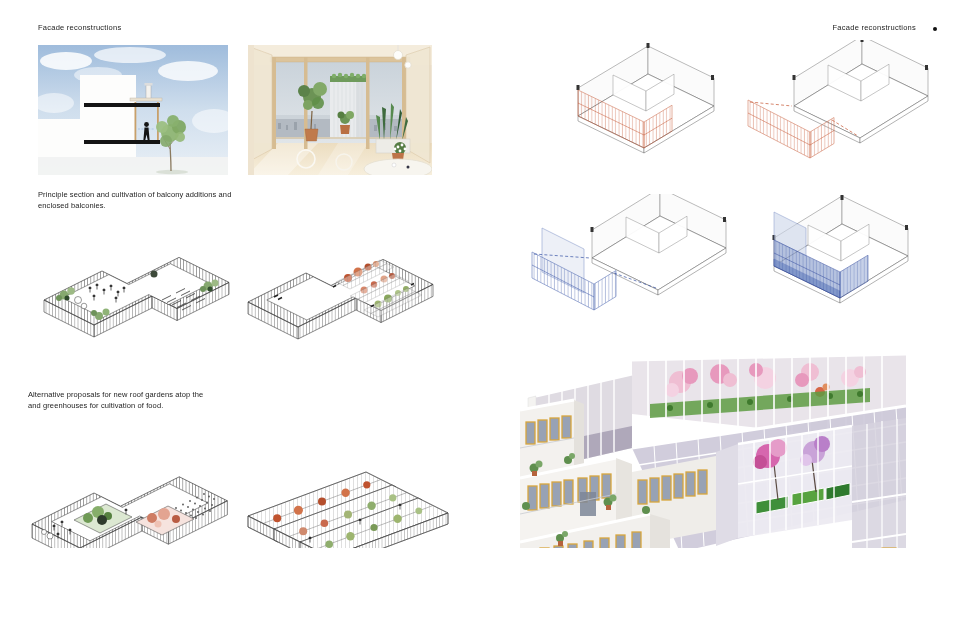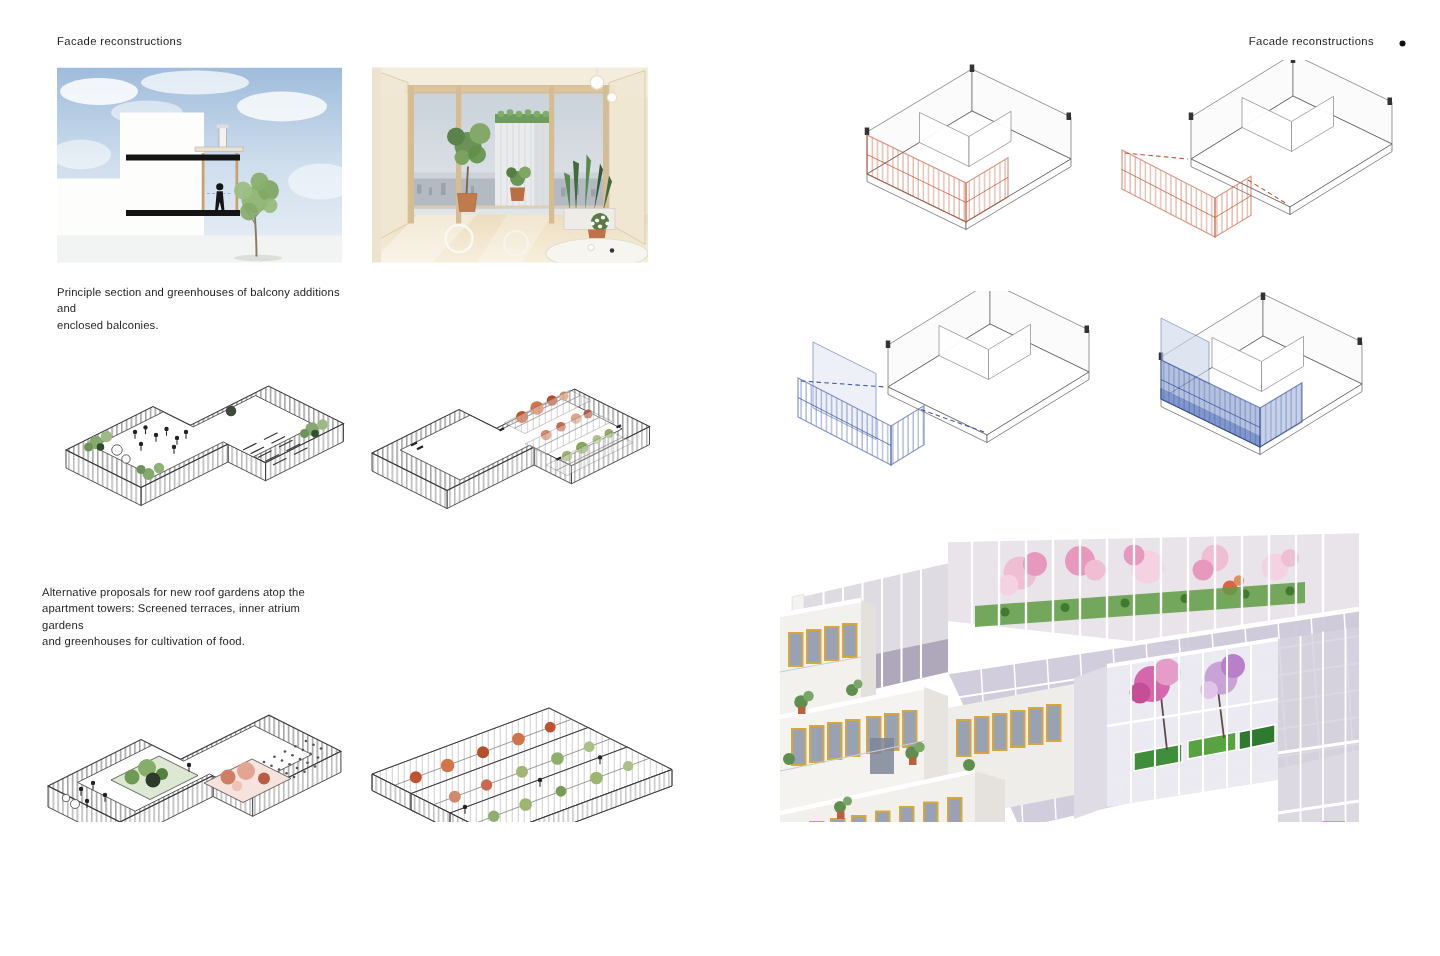--- a/index.html
+++ b/index.html
@@ -158,21 +158,21 @@
       <path d="M144,108 h12 l-1.5,11 h-9 Z" fill="#bd7347"></path>
       <circle cx="58" cy="114" r="9" fill="none" stroke="#faf8f2" stroke-width="1.6"></circle>
       <circle cx="96" cy="117" r="8" fill="none" stroke="#f7f4ec" stroke-width="1.4"></circle>
       <ellipse cx="150" cy="124" rx="34" ry="10" fill="#f7f5ef" stroke="#e4dfd2" stroke-width=".8"></ellipse>
       <circle cx="146" cy="120" r="2" fill="#fff" stroke="#ccc" stroke-width=".5"></circle>
       <circle cx="160" cy="122" r="1.5" fill="#334"></circle>
     </svg>
   </div>
 
   <div class="cap" style="left:38px;top:189px">
-    <div>Principle section and greenhouses of balcony additions and</div>
+    <div>Principle section and cultivation of balcony additions and</div>
     <div>enclosed balconies.</div>
   </div>
 
   <div class="fig" style="left:32px;top:240px;width:200px;height:115px">
     <svg viewBox="0 0 200 115">
       <g stroke="#3a3a3a" stroke-width=".6" fill="#fff">
         <polygon points="197,42.4 145,68.5 145,80.5 197,54.4"></polygon>
         <polygon points="145,68.5 120,56 120,68 145,80.5"></polygon>
         <polygon points="120,56 62,85 62,97 120,68"></polygon>
         <polygon points="62,85 12,60 12,72 62,97"></polygon>
@@ -280,21 +280,20 @@
           <line x1="173" y1="49" x2="176" y2="47.5"></line>
         <line x1="133" y1="70.5" x2="136" y2="69"></line>
           <line x1="36" y1="61" x2="40" y2="59"></line>
         <line x1="40" y1="63.5" x2="44" y2="61.5"></line>
       </g>
     </svg>
   </div>
 
   <div class="cap" style="left:28px;top:389px">
     <div>Alternative proposals for new roof gardens atop the</div>
-    <div>apartment towers: Screened terraces, inner atrium gardens</div>
     <div>and greenhouses for cultivation of food.</div>
   </div>
 
   <div class="fig" style="left:28px;top:446px;width:202px;height:140px">
     <svg viewBox="0 0 202 140">
       <g stroke="#3a3a3a" stroke-width=".6" fill="#fff">
         <polygon points="199.3,54.8 140.4,84.2 140.4,98.2 199.3,68.8"></polygon>
         <polygon points="140.4,84.2 114,71 114,85 140.4,98.2"></polygon>
         <polygon points="114,71 52,102 52,116 114,85"></polygon>
         <polygon points="52,102 4,78 4,92 52,116"></polygon>

